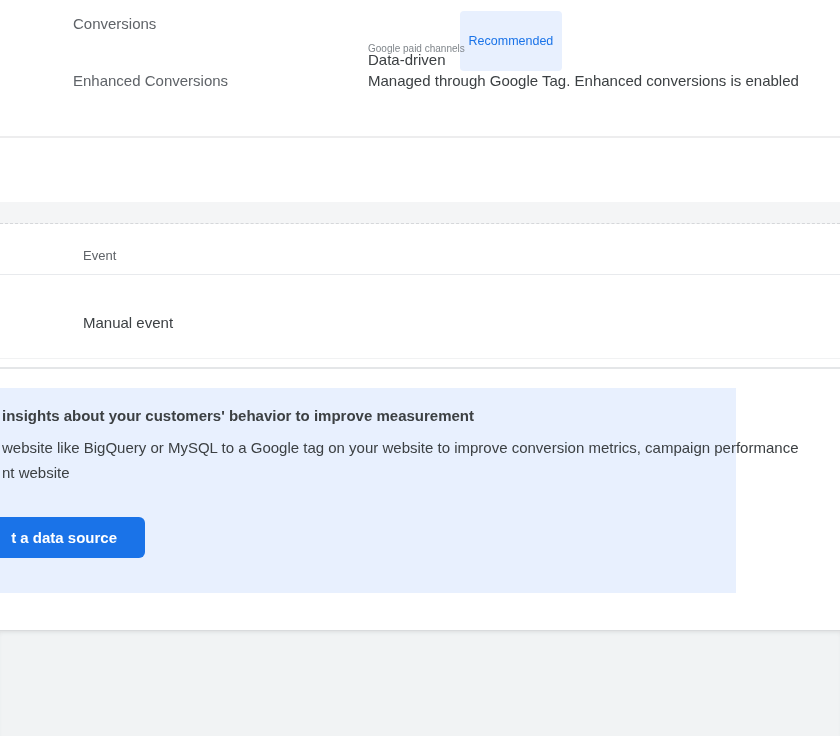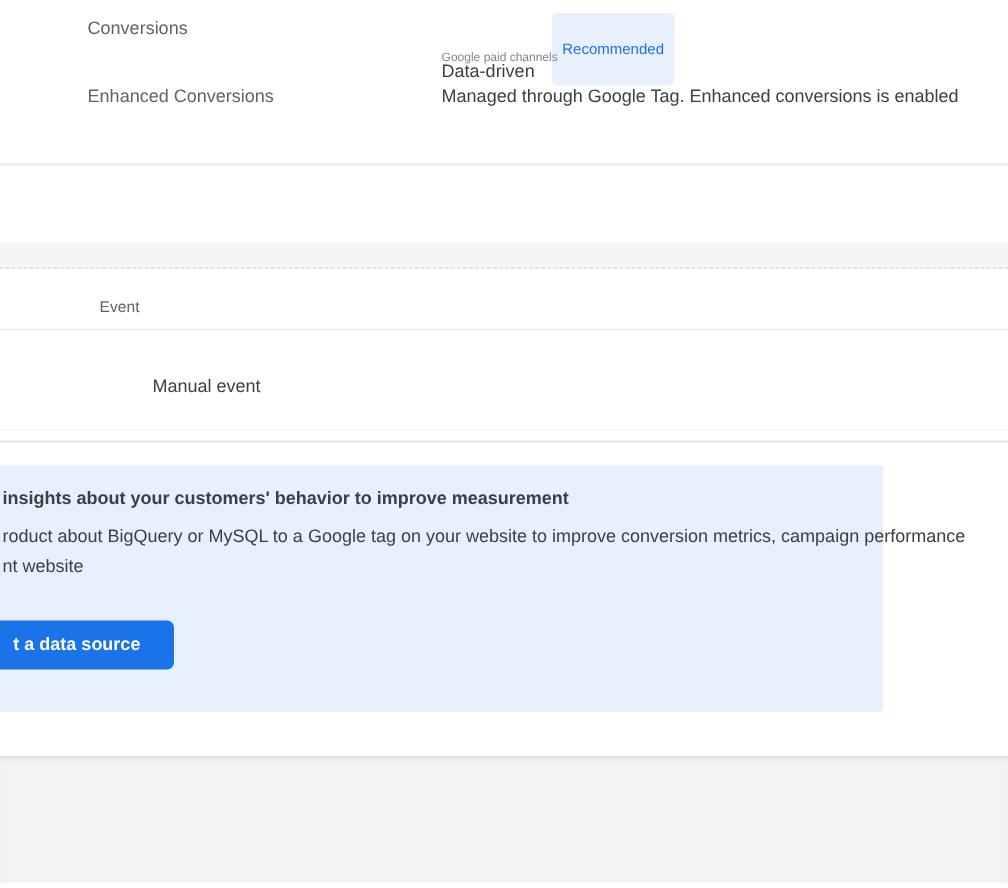--- a/index.html
+++ b/index.html
@@ -59,21 +59,20 @@
   
   .col-header {
     font-size: 13px;
     line-height: 18px;
     color: #5f6368;
   }
   .cell-text {
     font-size: 15px;
     line-height: 20px;
     color: #3c4043;
-    margin-left: 44px;
   }
   .table-row-hit {
     position: absolute;
     left: 0; top: 275px;
     width: 840px; height: 83px;
     cursor: pointer;
   }
 
   
   .banner {
@@ -163,21 +162,21 @@
   <div class="table-row-hit">
     <span class="abs cell-text" style="left:83px; top:38px;">Manual event</span>
   </div>
 
   <div class="divider-faint" style="top:358px;"></div>
 
   <div class="card-edge" style="top:367px;"></div>
 
   <div class="banner">
     <div class="banner-title">insights about your customers' behavior to improve measurement</div>
-    <div class="banner-line banner-line1">roduct about BigQuery or MySQL to a Google tag on your website to improve conversion metrics, campaign performance</div>
+    <div class="banner-line banner-line1">website like BigQuery or MySQL to a Google tag on your website to improve conversion metrics, campaign performance</div>
     <div class="banner-line banner-line2">nt website</div>
     <button class="primary-button">t a data source</button>
   </div>
 
   <div class="footer-region"></div>
   <div class="bottom-white-strip"></div>
 
 </div>
 
 </body></html>

